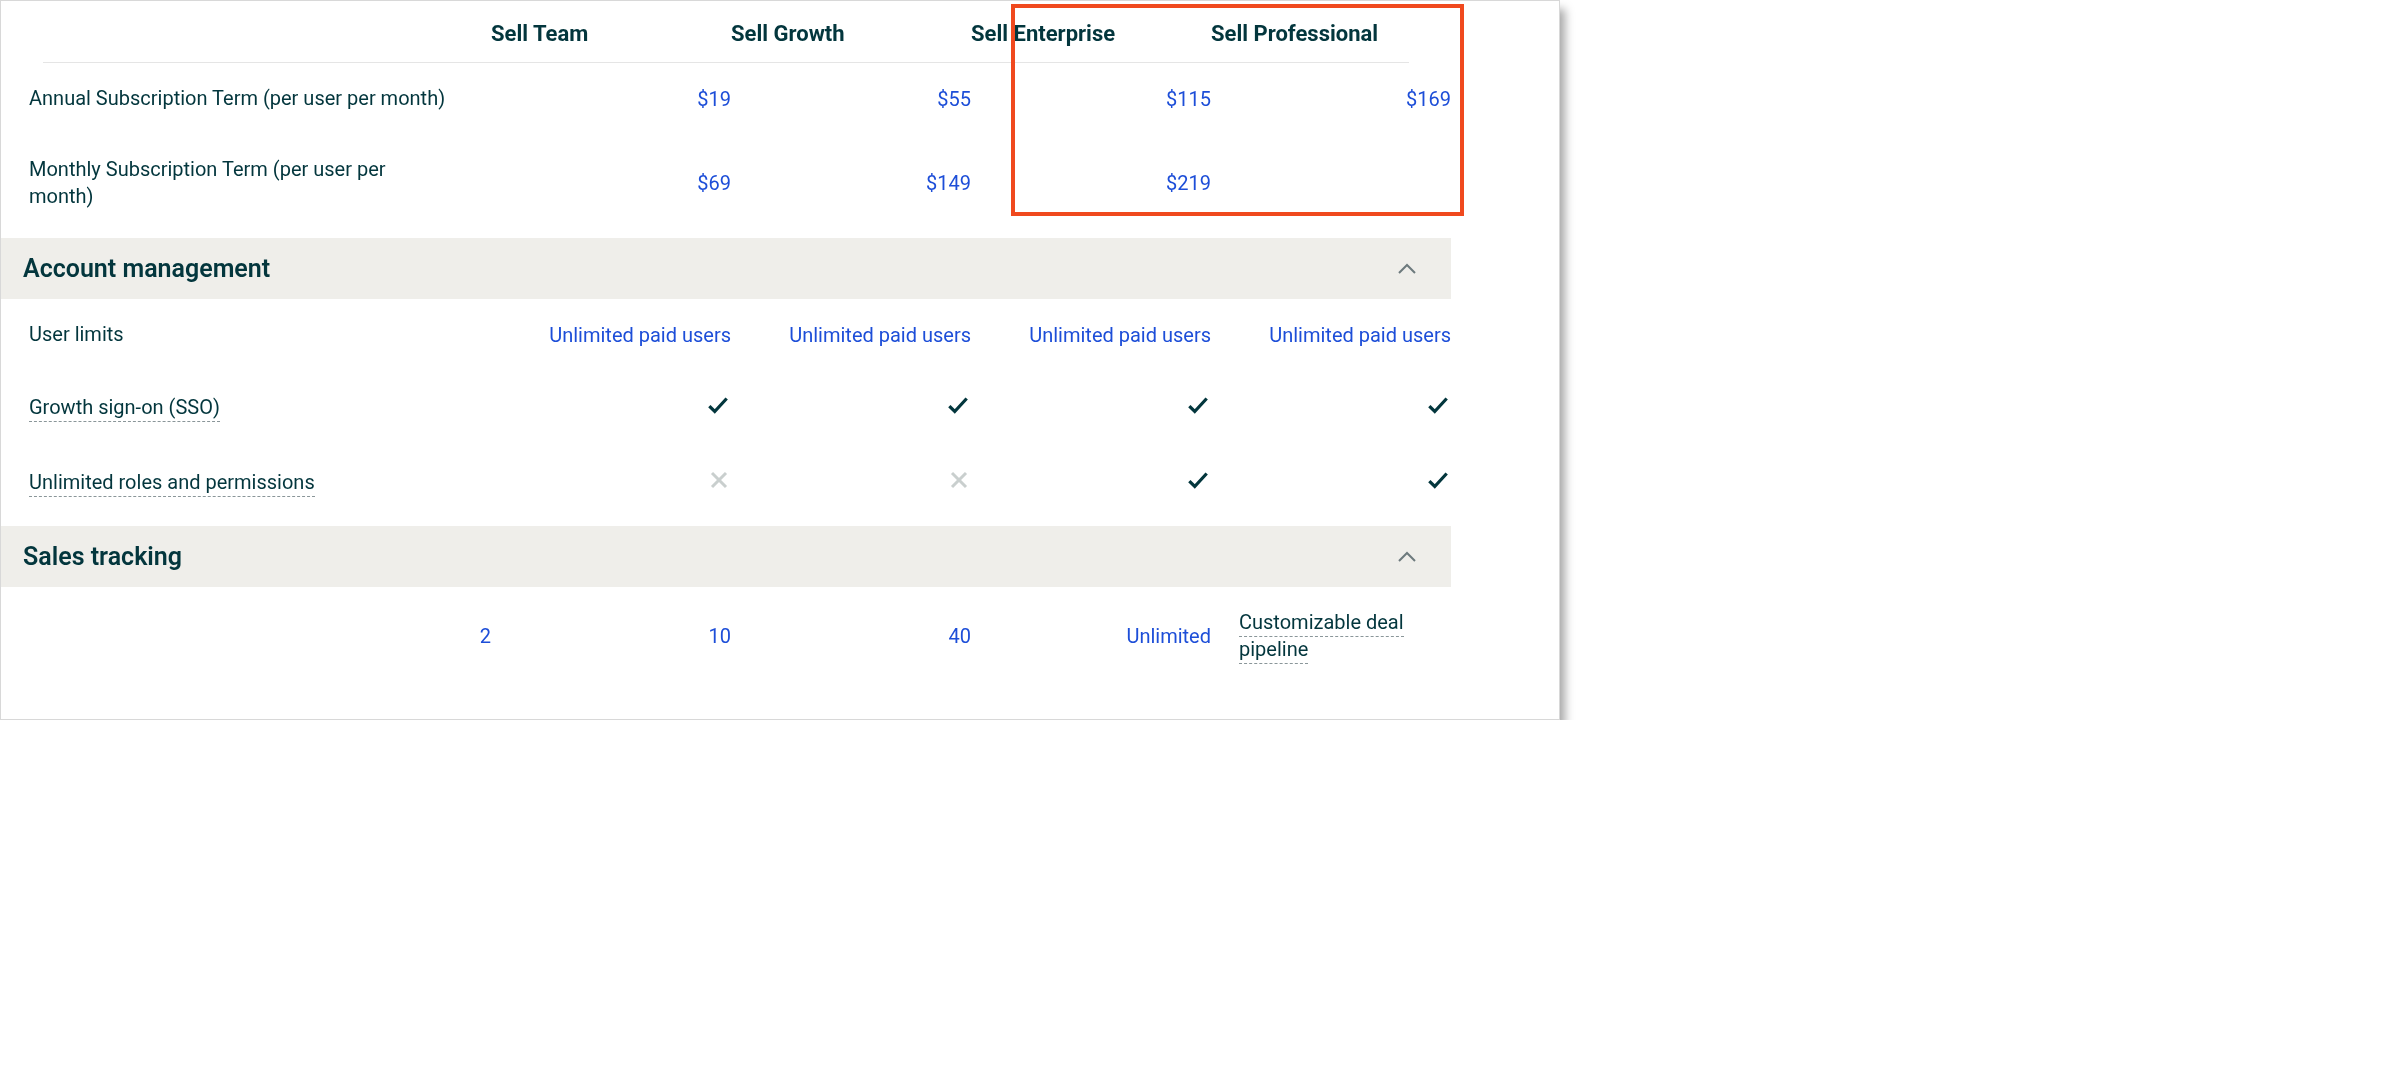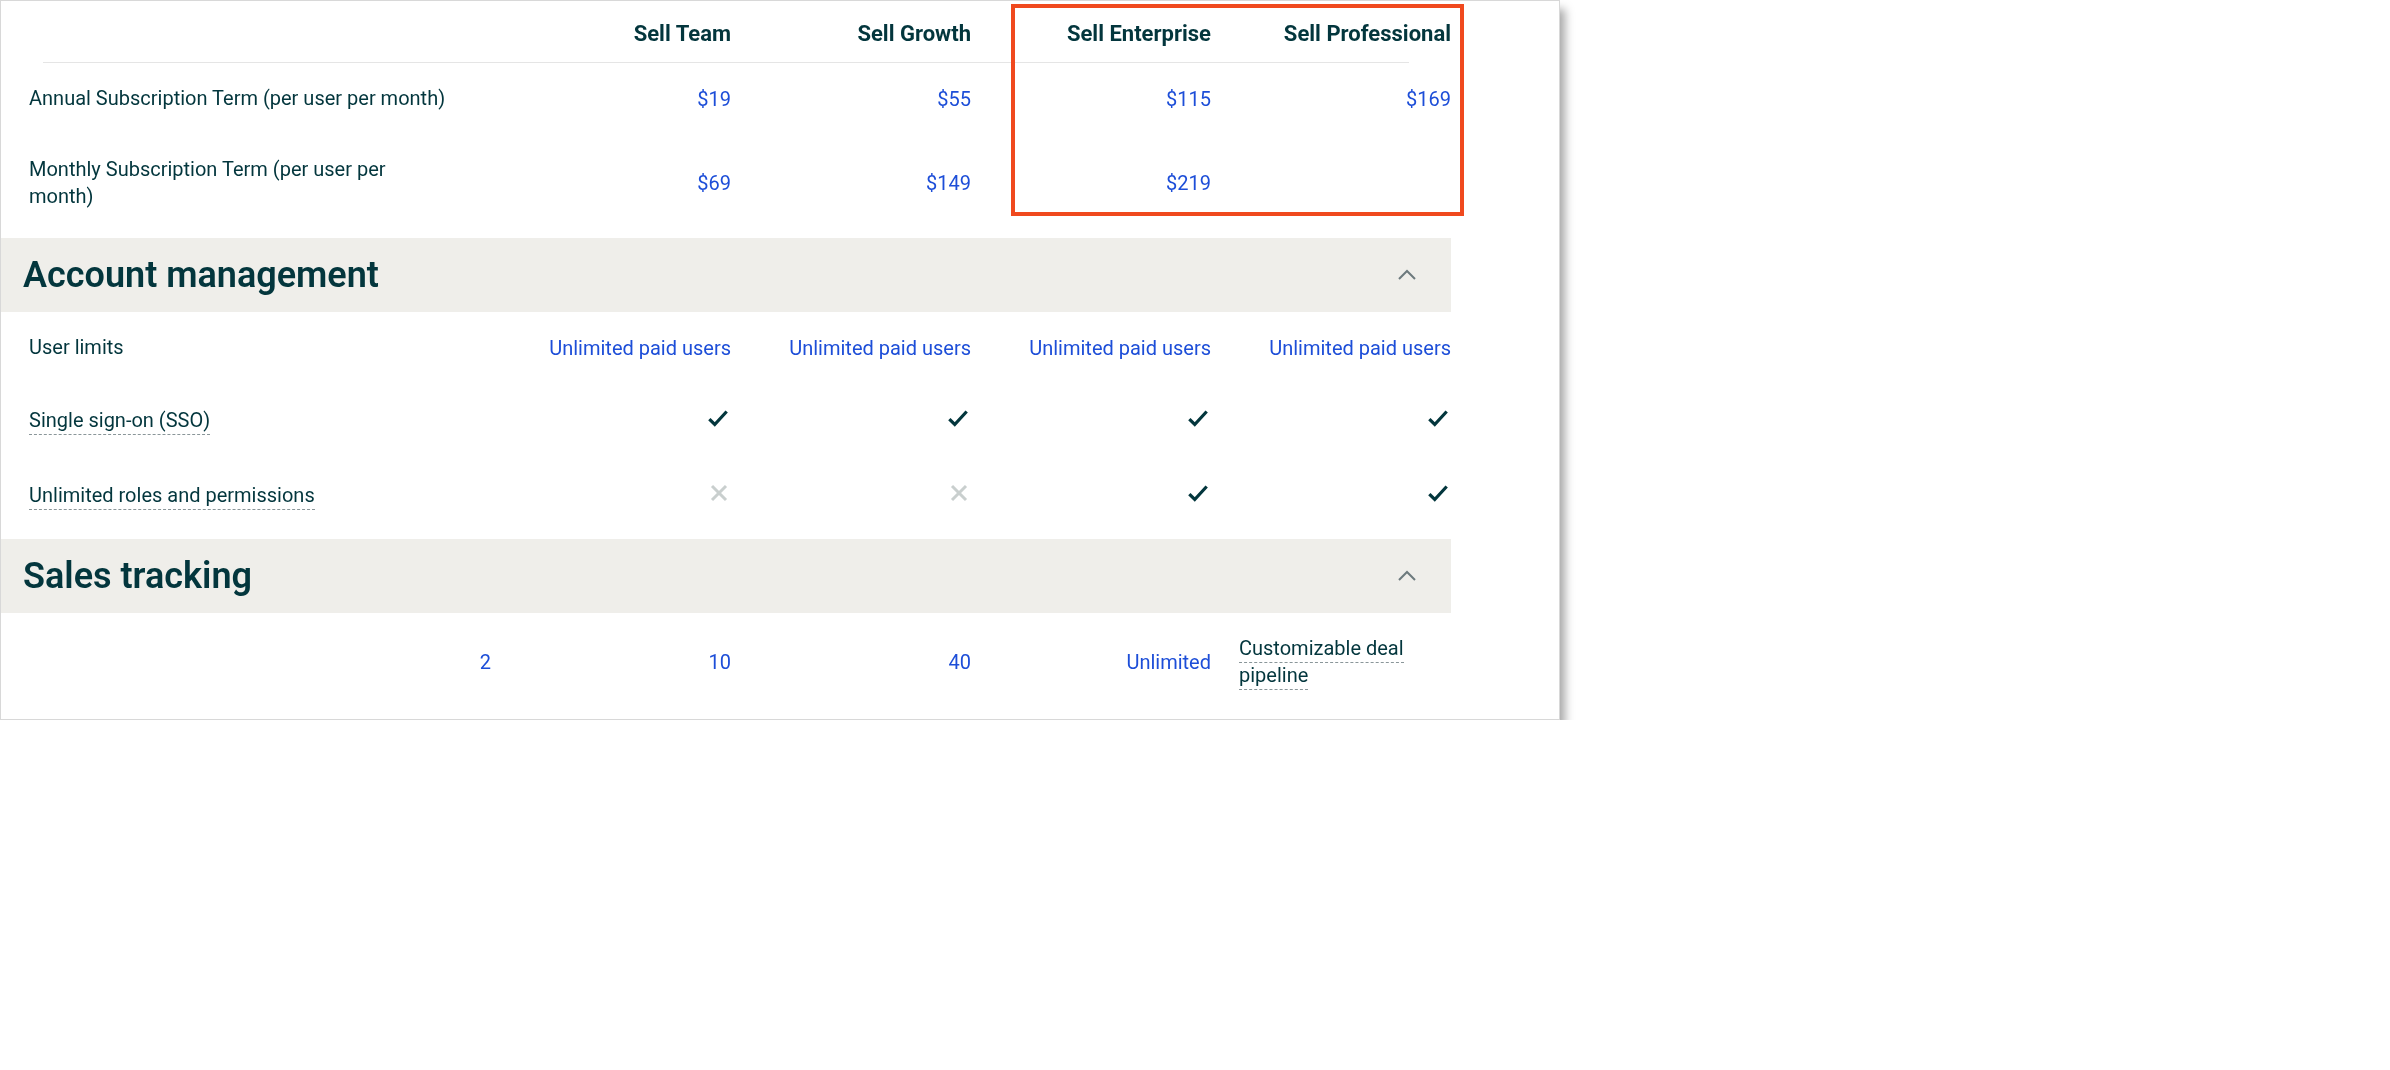--- a/index.html
+++ b/index.html
@@ -21,21 +21,21 @@
   }
   .table{
     display:grid;
     grid-template-columns: 490px 240px 240px 240px 240px;
     align-items:center;
   }
   .head-cell{
     font-weight:700;
     font-size:22px;
     color:#03363d;
-    text-align:right;
+    text-align:left;
     padding:20px 0 16px;
   }
   .label-cell{
     font-size:20px;
     color:#03363d;
     padding:22px 10px 22px 22px;
     line-height:1.35;
   }
   .value-cell{
     font-size:20px;
@@ -53,21 +53,21 @@
   .section-header{
     grid-column:1 / -1;
     background:#efeeea;
     display:flex;
     align-items:center;
     justify-content:space-between;
     padding:16px 30px 16px 22px;
     margin-top:6px;
   }
   .section-title{
-    font-size:36px;
+    font-size:25px;
     font-weight:600;
     color:#03363d;
     text-align:center;
   }
   .chev{
     width:28px;height:28px;
     color:#6d7a7d;
     display:flex;align-items:center;justify-content:center;
   }
   .chev svg{width:24px;height:24px;stroke:#6d7a7d;stroke-width:2;fill:none;}
@@ -122,21 +122,21 @@
           </svg>
       </span>
     </div>
 
     <div class="label-cell pad-first">User limits</div>
     <div class="value-cell">Unlimited paid users</div>
     <div class="value-cell">Unlimited paid users</div>
     <div class="value-cell">Unlimited paid users</div>
     <div class="value-cell">Unlimited paid users</div>
 
-    <div class="label-cell pad-first"><span class="dotted">Single sign-on (SSO)</span></div>
+    <div class="label-cell pad-first"><span class="dotted">Growth sign-on (SSO)</span></div>
     <div class="value-cell"><span class="check"><svg viewBox="0 0 24 24">
             <polyline points="4 13 9 18 20 6"></polyline>
           </svg></span></div>
     <div class="value-cell"><span class="check"><svg viewBox="0 0 24 24">
             <polyline points="4 13 9 18 20 6"></polyline>
           </svg></span></div>
     <div class="value-cell"><span class="check"><svg viewBox="0 0 24 24">
             <polyline points="4 13 9 18 20 6"></polyline>
           </svg></span></div>
     <div class="value-cell"><span class="check"><svg viewBox="0 0 24 24">

